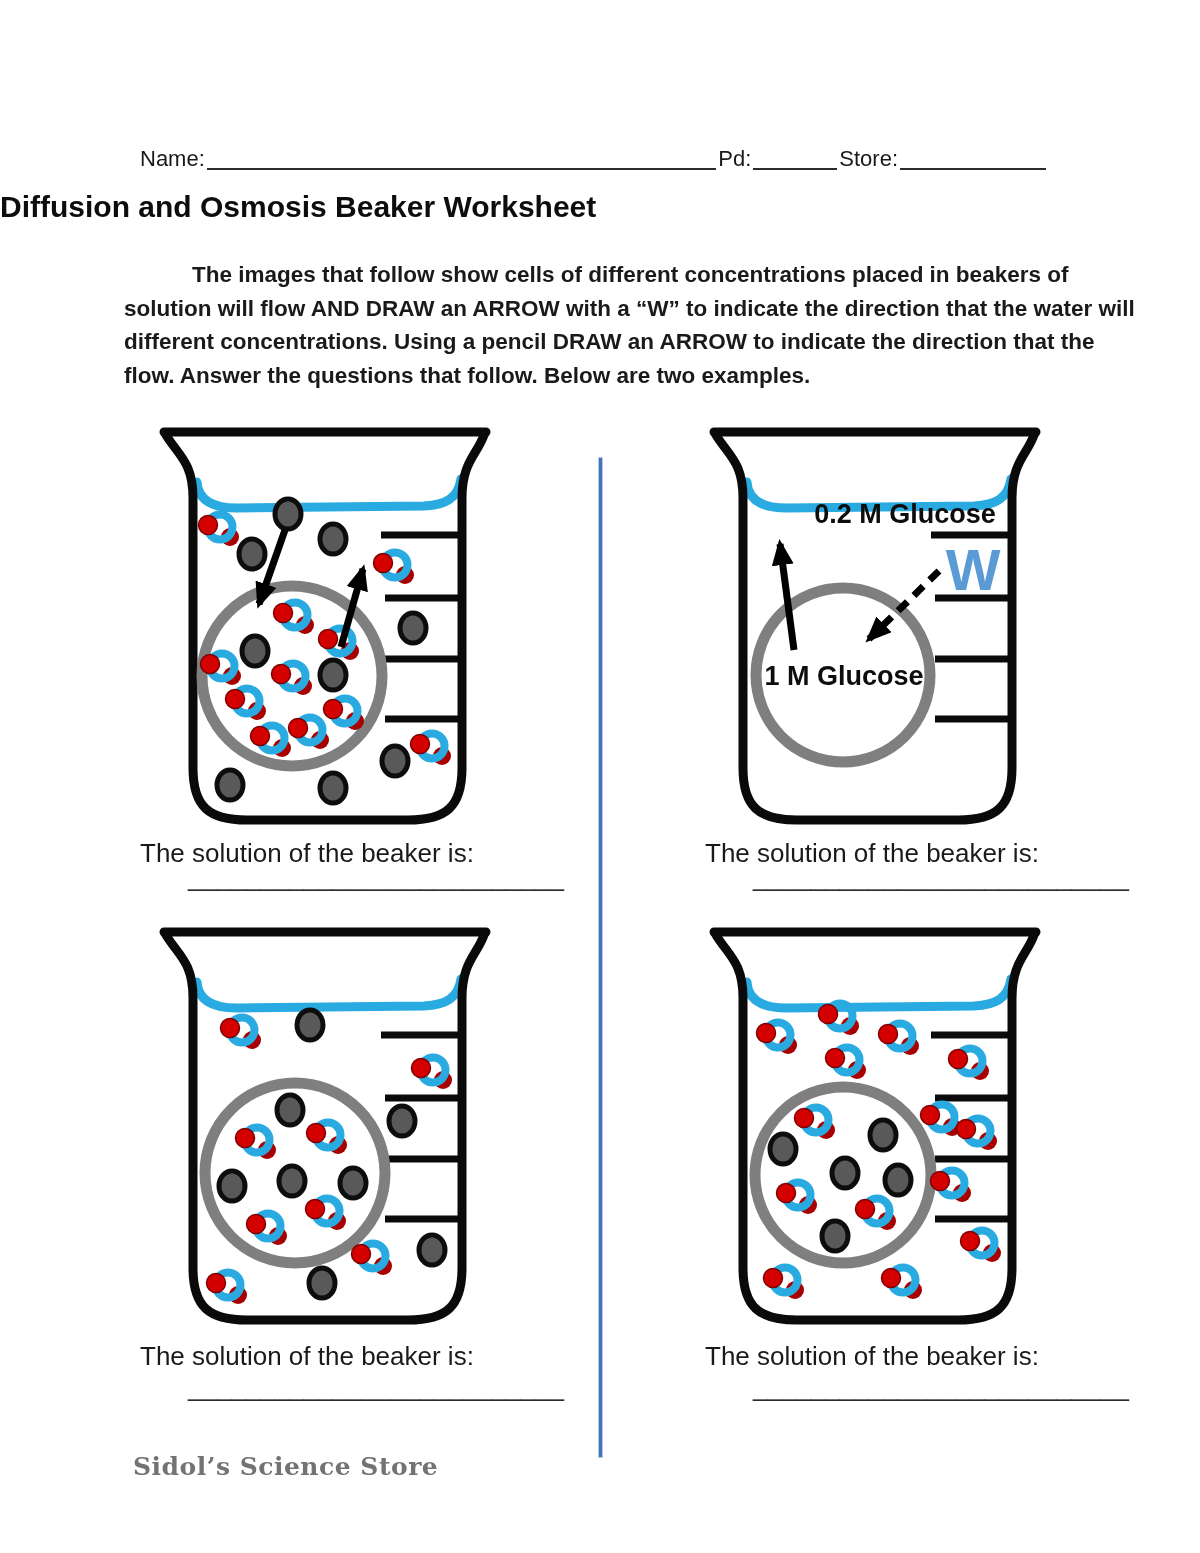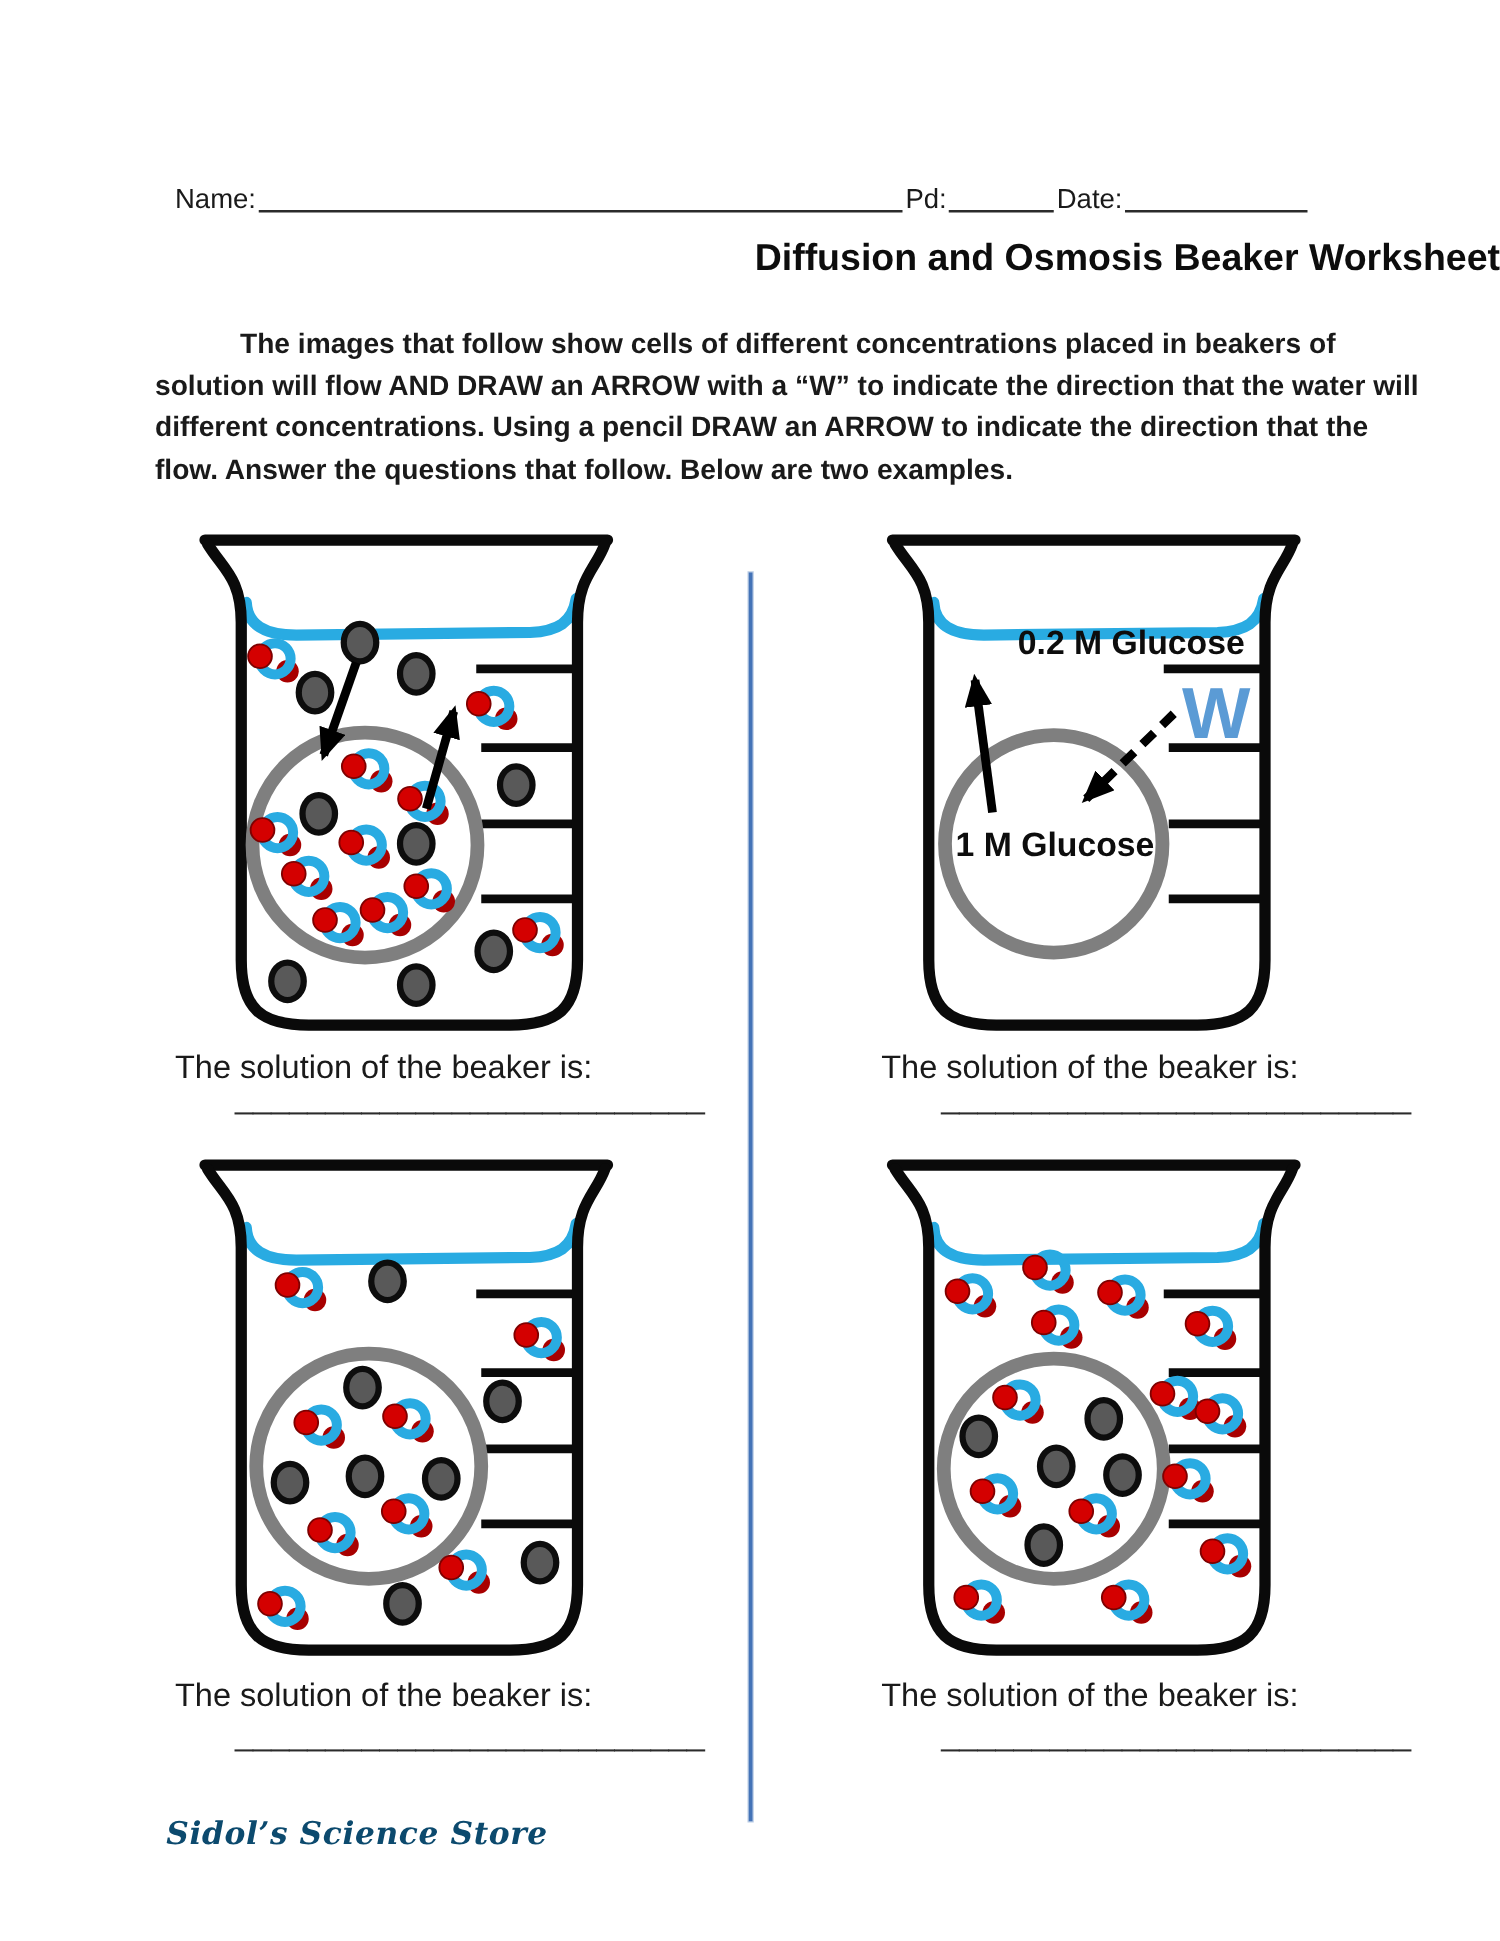--- a/index.html
+++ b/index.html
@@ -8,21 +8,21 @@
 
   
   .name-row{position:absolute;left:140px;top:144px;width:908px;display:flex;
             align-items:flex-end;font-size:22px;color:#1a1a1a;}
   .name-row .lbl{white-space:nowrap;line-height:1.15;}
   .blank-line{border-bottom:2px solid #2b2b2b;height:24px;margin:0 2px 1px 2px;}
   .bl-name{flex:1 1 auto;}
   .bl-pd{width:84px;}
   .bl-date{width:146px;}
 
-  .title{position:absolute;left:0;top:190px;width:1200px;text-align:right;
+  .title{position:absolute;left:0;top:190px;width:1200px;text-align:left;
          font-size:30px;font-weight:bold;color:#0d0d0d;}
 
   .intro{position:absolute;left:124px;top:258px;width:930px;font-size:22.5px;
          font-weight:bold;color:#1a1a1a;}
   .intro div{line-height:33.5px;white-space:nowrap;}
   .intro div:first-child{text-indent:68px;}
 
   .beaker-box{position:absolute;width:400px;height:432px;}
   .pos-tl{left:140px;top:418px;}
   .pos-tr{left:690px;top:418px;}
@@ -38,33 +38,33 @@
   .answer{position:absolute;font-size:26px;color:#2b2b2b;letter-spacing:0px;white-space:nowrap;margin-left:48px;}
   .ans-tl{left:140px;top:862px;}
   .ans-tr{left:705px;top:862px;}
   .ans-bl{left:140px;top:1372px;}
   .ans-br{left:705px;top:1372px;}
 
   .divider{position:absolute;left:599px;top:458px;width:3px;height:999px;
            background:#4473b7;box-shadow:0 0 0 1px #b9cbe4;}
 
   .footer{position:absolute;left:133px;top:1452px;font-size:25px;font-weight:bold;
-          font-style:italic;font-family:"DejaVu Serif",serif;color:#0c4a6e;letter-spacing:0.5px;}
+          font-family:"DejaVu Serif",serif;color:#737373;letter-spacing:0.5px;}
 </style>
 </head>
 <body>
 
 <div class="page">
 
   <div class="name-row">
     <span class="lbl">Name:</span>
     <div class="blank-line bl-name"></div>
     <span class="lbl">Pd:</span>
     <div class="blank-line bl-pd"></div>
-    <span class="lbl">Date:</span>
+    <span class="lbl">Store:</span>
     <div class="blank-line bl-date"></div>
   </div>
 
   <div class="title">Diffusion and Osmosis Beaker Worksheet</div>
 
   <div class="intro">
     <div>The images that follow show cells of different concentrations placed in beakers of</div>
     <div>solution will flow AND DRAW an ARROW with a “W” to indicate the direction that the water will</div>
     <div>different concentrations.  Using a pencil DRAW an ARROW to indicate the direction that the</div>
     <div>flow.  Answer the questions that follow.  Below are two examples.</div>

